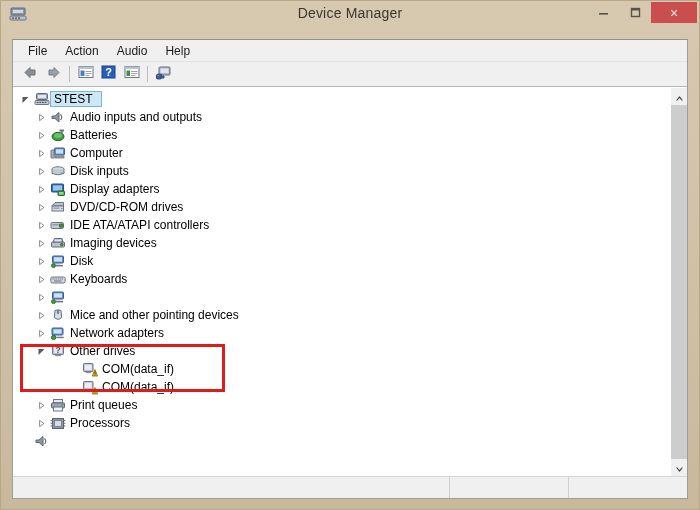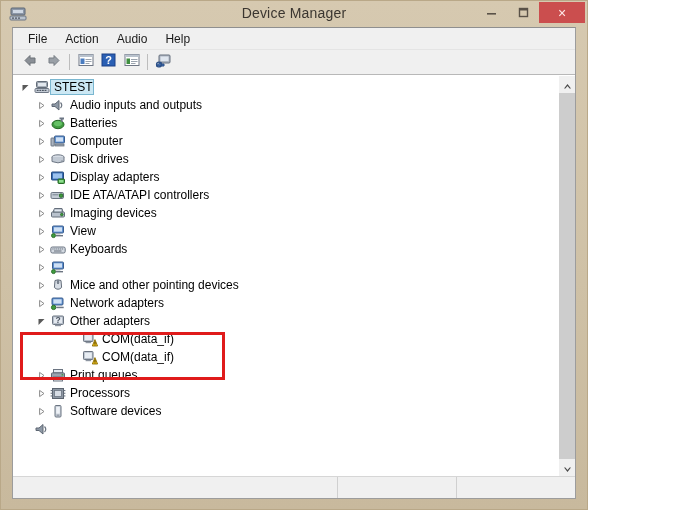--- a/index.html
+++ b/index.html
@@ -11,21 +11,21 @@
     width: 700px;
     height: 510px;
     overflow: hidden;
     font-family: "Liberation Sans", sans-serif;
   }
 
   
   #window {
     position: absolute;
     left: 0; top: 0;
-    width: 588px;
+    width: 700px;
     height: 510px;
     box-sizing: border-box;
     background: linear-gradient(180deg,#d6c9b0 0%, #cfc1a6 55%, #c8b99d 100%);
     border: 1px solid #b9a888;
     display: flex;
     flex-direction: column;
   }
 
   
   #titlebar {
@@ -74,21 +74,21 @@
   }
   #btn-close .x {
     color: #ffe9e9;
     font-size: 14px;
     line-height: 1;
     font-family: "Liberation Sans", sans-serif;
   }
 
   
   #client {
-    margin: 0 11px 10px 11px;
+    margin: 12px 11px 10px 11px;
     flex: 1 1 auto;
     background: #f0f0f0;
     border: 1px solid #9c9c9c;
     border-top-color: #8f8f8f;
     display: flex;
     flex-direction: column;
     min-height: 0;
   }
 
   
@@ -168,21 +168,21 @@
   .ticon {
     width: 18px;
     flex: none;
     display: flex;
     align-items: center;
     justify-content: center;
     position: relative;
   }
   .tlabel {
     padding-left: 3px;
-    padding-right: 0;
+    padding-right: 8px;
   }
   .row.selected .tlabel {
     background: #cce8f4;
     outline: 1px solid #7ab7d0;
   }
 
   
   .lvl0 { padding-left: 4px; }
   .lvl1 { padding-left: 20px; }
   .lvl2 { padding-left: 52px; }
@@ -432,37 +432,53 @@
                   <path d="M2.6 1.4 L7 4.5 L2.6 7.6 Z" fill="none" stroke="#8c8c8c" stroke-width="1"></path>
                 </svg>
               </span>
               <span class="ticon">
                 <svg width="16" height="15" viewBox="0 0 16 15">
                   <ellipse cx="8" cy="5" rx="6" ry="2.2" fill="#d7dde5" stroke="#6e7784" stroke-width="1"></ellipse>
                   <path d="M2 5 L2 9.5 Q8 12.2 14 9.5 L14 5" fill="#c2cad4" stroke="#6e7784" stroke-width="1"></path>
                   <circle cx="12" cy="9" r="0.8" fill="#7f8894"></circle>
                 </svg>
               </span>
-              <span class="tlabel">Disk drives</span>
+              <span class="tlabel">Disk inputs</span>
             </div>
             <div class="row lvl1">
               <span class="twisty">
                 <svg width="9" height="9" viewBox="0 0 9 9">
                   <path d="M2.6 1.4 L7 4.5 L2.6 7.6 Z" fill="none" stroke="#8c8c8c" stroke-width="1"></path>
                 </svg>
               </span>
               <span class="ticon">
                 <svg width="16" height="15" viewBox="0 0 16 15">
                   <rect x="1.5" y="2" width="12" height="8" rx="0.8" fill="#3a6fb5" stroke="#254a7e" stroke-width="1"></rect>
                   <rect x="3" y="3.4" width="9" height="5.2" fill="#9cc2ee"></rect>
                   <rect x="8" y="9" width="6.5" height="4.5" rx="0.7" fill="#3f9b3f" stroke="#276927" stroke-width="1"></rect>
                   <rect x="9" y="10" width="4.5" height="2.6" fill="#8ede8e"></rect>
                 </svg>
               </span>
               <span class="tlabel">Display adapters</span>
+            </div>
+            <div class="row lvl1">
+              <span class="twisty">
+                <svg width="9" height="9" viewBox="0 0 9 9">
+                  <path d="M2.6 1.4 L7 4.5 L2.6 7.6 Z" fill="none" stroke="#8c8c8c" stroke-width="1"></path>
+                </svg>
+              </span>
+              <span class="ticon">
+                <svg width="16" height="15" viewBox="0 0 16 15">
+                  <path d="M2 6 L5 2.5 L13.5 2.5 L13.5 6 Z" fill="#b9c2cd" stroke="#6b7481" stroke-width="1" stroke-linejoin="round"></path>
+                  <rect x="2" y="6" width="11.5" height="5" fill="#d6dce4" stroke="#6b7481" stroke-width="1"></rect>
+                  <rect x="3.5" y="7.5" width="6" height="1.3" fill="#8e98a4"></rect>
+                  <circle cx="11.8" cy="8.5" r="0.8" fill="#7a838f"></circle>
+                </svg>
+              </span>
+              <span class="tlabel">DVD/CD-ROM drives</span>
             </div>
             <div class="row lvl1">
               <span class="twisty">
                 <svg width="9" height="9" viewBox="0 0 9 9">
                   <path d="M2.6 1.4 L7 4.5 L2.6 7.6 Z" fill="none" stroke="#8c8c8c" stroke-width="1"></path>
                 </svg>
               </span>
               <span class="ticon">
                 <svg width="16" height="15" viewBox="0 0 16 15">
                   <rect x="1" y="4.5" width="12.5" height="6" rx="1.2" fill="#c2cad4" stroke="#6b7481" stroke-width="1"></rect>
@@ -496,21 +512,21 @@
               </span>
               <span class="ticon">
                 <svg width="16" height="15" viewBox="0 0 16 15">
                   <rect x="2.5" y="2" width="11" height="7" rx="1" fill="#5d8fd0" stroke="#3b5d8c" stroke-width="1"></rect>
                   <rect x="4" y="3.3" width="8" height="4.3" fill="#cfe0f4"></rect>
                   <rect x="5.5" y="9" width="5" height="1.4" fill="#9aa3ae"></rect>
                   <circle cx="3.5" cy="11.6" r="2" fill="#3f9b3f" stroke="#276927" stroke-width="0.9"></circle>
                   <rect x="6" y="11" width="7" height="1.4" fill="#6b7481"></rect>
                 </svg>
               </span>
-              <span class="tlabel">View</span>
+              <span class="tlabel">Disk</span>
             </div>
             <div class="row lvl1">
               <span class="twisty">
                 <svg width="9" height="9" viewBox="0 0 9 9">
                   <path d="M2.6 1.4 L7 4.5 L2.6 7.6 Z" fill="none" stroke="#8c8c8c" stroke-width="1"></path>
                 </svg>
               </span>
               <span class="ticon">
                 <svg width="16" height="15" viewBox="0 0 16 15">
                   <rect x="0.8" y="5" width="14.4" height="6" rx="1.6" fill="#d3d9e1" stroke="#6b7481" stroke-width="1"></rect>
@@ -579,21 +595,21 @@
                 </svg>
               </span>
               <span class="ticon">
                 <svg width="16" height="15" viewBox="0 0 16 15">
                   <rect x="2.5" y="2" width="11" height="8.5" rx="1" fill="#b6bec9" stroke="#6b7481" stroke-width="1"></rect>
                   <rect x="4" y="3.4" width="8" height="5.6" fill="#e4e9f0"></rect>
                   <text x="8" y="9" font-family="Liberation Sans, sans-serif" font-size="8.5" font-weight="bold" fill="#4a5360" text-anchor="middle">?</text>
                   <rect x="5" y="10.7" width="6" height="1.5" fill="#8d95a1"></rect>
                 </svg>
               </span>
-              <span class="tlabel">Other adapters</span>
+              <span class="tlabel">Other drives</span>
             </div>
             <div class="row lvl2">
               <span class="twisty"></span>
               <span class="ticon">
                 <svg width="16" height="15" viewBox="0 0 16 15">
                   <rect x="1.5" y="1.5" width="9.5" height="8" rx="0.8" fill="#b6bec9" stroke="#6b7481" stroke-width="1"></rect>
                   <rect x="2.8" y="2.7" width="7" height="5.3" fill="#e8edf3"></rect>
                   <rect x="3.6" y="9.8" width="5.5" height="1.4" fill="#8d95a1"></rect>
                   <path d="M10.3 14 L15.6 14 L12.95 7.6 Z" fill="#f5c518" stroke="#8a6d08" stroke-width="0.9" stroke-linejoin="round"></path>
                   <rect x="12.5" y="9.6" width="0.95" height="2.4" fill="#3a2e00"></rect>
@@ -644,35 +660,20 @@
                   <rect x="4.5" y="4.5" width="7" height="6" fill="#d7dde5" stroke="#6b7481" stroke-width="0.8"></rect>
                   <rect x="0.6" y="4" width="1.9" height="1.1" fill="#6b7481"></rect>
                   <rect x="0.6" y="6.7" width="1.9" height="1.1" fill="#6b7481"></rect>
                   <rect x="0.6" y="9.4" width="1.9" height="1.1" fill="#6b7481"></rect>
                   <rect x="13.5" y="4" width="1.9" height="1.1" fill="#6b7481"></rect>
                   <rect x="13.5" y="6.7" width="1.9" height="1.1" fill="#6b7481"></rect>
                   <rect x="13.5" y="9.4" width="1.9" height="1.1" fill="#6b7481"></rect>
                 </svg>
               </span>
               <span class="tlabel">Processors</span>
-            </div>
-            <div class="row lvl1">
-              <span class="twisty">
-                <svg width="9" height="9" viewBox="0 0 9 9">
-                  <path d="M2.6 1.4 L7 4.5 L2.6 7.6 Z" fill="none" stroke="#8c8c8c" stroke-width="1"></path>
-                </svg>
-              </span>
-              <span class="ticon">
-                <svg width="16" height="15" viewBox="0 0 16 15">
-                  <rect x="5" y="1.5" width="6" height="11.5" rx="1" fill="#c9d0d9" stroke="#6b7481" stroke-width="1"></rect>
-                  <rect x="6.2" y="3" width="3.6" height="6.6" fill="#eef2f7"></rect>
-                  <rect x="6.6" y="10.6" width="2.8" height="1.2" fill="#8d95a1"></rect>
-                </svg>
-              </span>
-              <span class="tlabel">Software devices</span>
             </div>
             <div class="row lvl1">
               <span class="ticon">
                 <svg width="16" height="15" viewBox="0 0 16 15">
                   <path d="M2 6 L5 6 L9 2.5 L9 12 L5 8.5 L2 8.5 Z" fill="#8e99a6" stroke="#5e6773" stroke-width="1" stroke-linejoin="round"></path>
                   <path d="M10.5 4.5 Q13 7.2 10.5 10" fill="none" stroke="#6d7682" stroke-width="1.2"></path>
                 </svg>
               </span>
             </div>
           </div>

